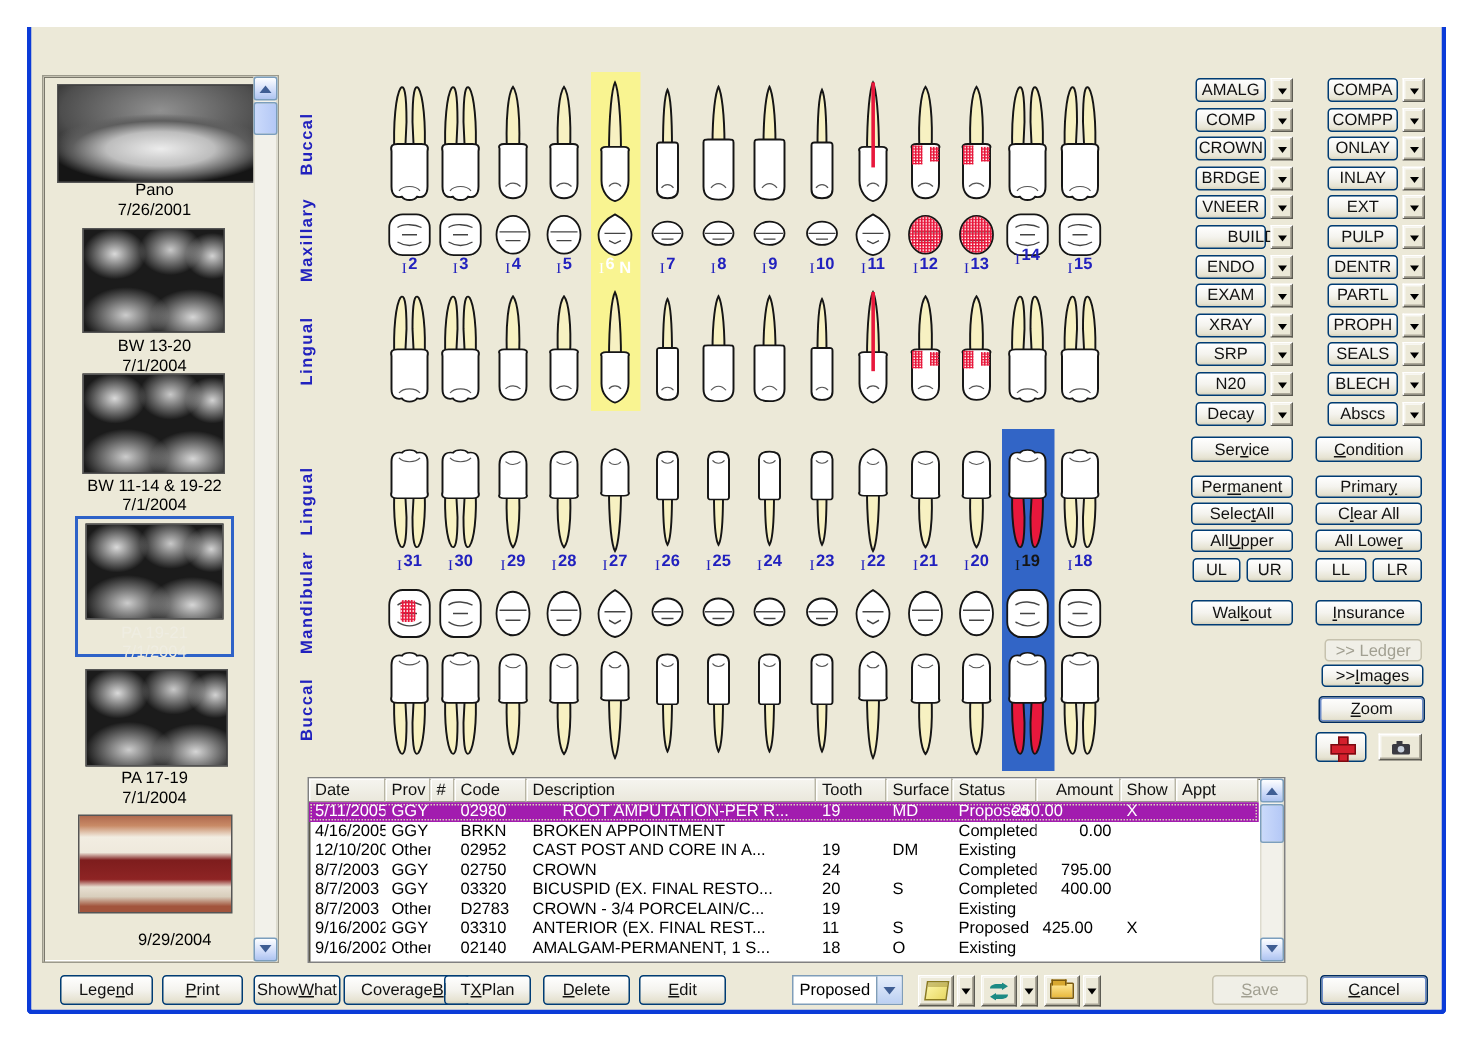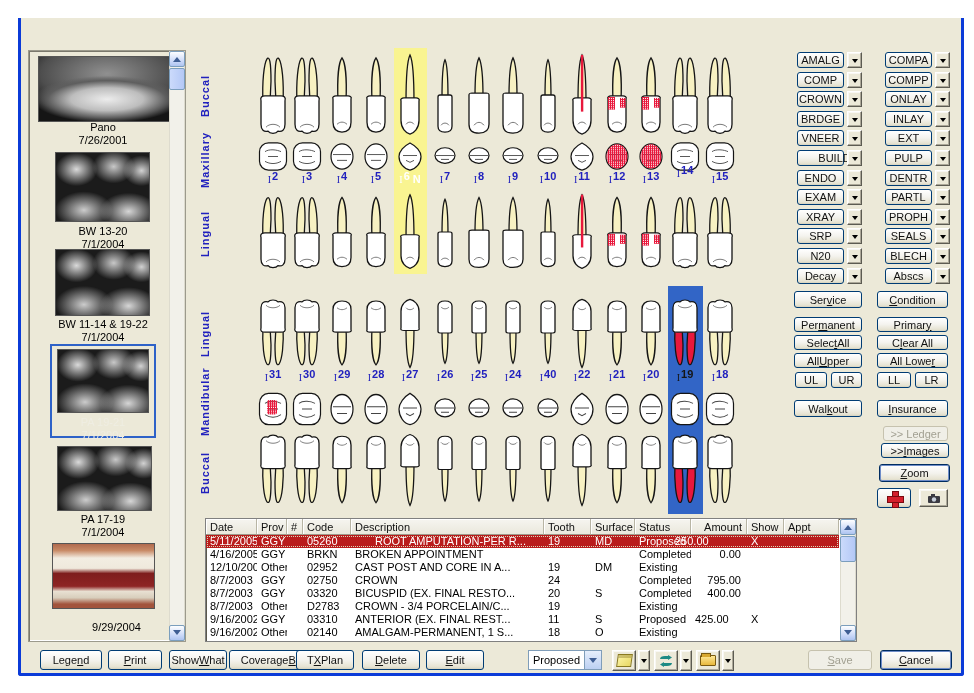--- a/index.html
+++ b/index.html
@@ -33,21 +33,21 @@
   .sel-rect{position:absolute;border:2px solid #2E62C8;}
   .sb-track{position:absolute;background:#F2F1EA;border:1px solid #DDDBCE;}
   .sb-btn{position:absolute;border:1px solid #7B9EBD;border-radius:2px;background:linear-gradient(180deg,#FDFEFF,#C7D6F8 70%,#AEC4F0);display:flex;align-items:center;justify-content:center;}
   .sb-thumb{position:absolute;border:1px solid #7B9EBD;border-radius:2px;background:linear-gradient(90deg,#CBDAFB,#B4C8F6);}
   .arr{width:0;height:0;border:4px solid transparent;}
   .arr.up{border-bottom:5px solid #3F5E94;margin-top:-3px;}
   .arr.dn{border-top:5px solid #3F5E94;margin-bottom:-3px;}
   .grid-frame{position:absolute;left:205px;top:518px;width:652px;height:124px;background:#fff;border:1px solid #808080;box-shadow:inset 1px 1px 0 #5A584C;}
   .gh{position:absolute;top:0;height:16px;background:linear-gradient(180deg,#F6F5F0,#EAE8DC);border-right:1px solid #B8B5A4;border-bottom:1px solid #9C998A;box-shadow:inset 1px 1px 0 #FFFFFF;padding:2px 0 0 4px;color:#111;white-space:nowrap;overflow:hidden;}
   .gc{position:absolute;height:13px;padding:0 0 0 4px;white-space:nowrap;overflow:hidden;color:#000;}
-  .grow-sel{position:absolute;background:#b91c1c;outline:1px dotted #D8D4B8;outline-offset:-2px;}
+  .grow-sel{position:absolute;background:#a21caf;outline:1px dotted #D8D4B8;outline-offset:-2px;}
   .grow-sel .gc{color:#fff;}
   .num-flag{font-family:"Liberation Serif",serif;font-size:10px;}
   .num-digit{font-size:11px;position:relative;top:-3px;margin-left:1px;font-weight:bold;}
   .combo{position:absolute;background:#fff;border:1px solid #7F9DB9;display:flex;align-items:center;}
   .combo .cbtxt{padding-left:4px;flex:1;}
   .combo .cbarr{width:17px;height:100%;border-left:1px solid #7F9DB9;background:linear-gradient(180deg,#E6EEFB,#BCD0F2);display:flex;align-items:center;justify-content:center;}
   .icon-note{display:inline-block;width:15px;height:13px;background:linear-gradient(135deg,#FDF6A8,#E8D864);border:1px solid #8A7A20;transform:skewX(-8deg);box-shadow:inset 0 3px 0 rgba(120,100,20,.35);}
   .icon-folder{display:inline-block;width:16px;height:11px;background:linear-gradient(180deg,#FFE896,#E8B83C);border:1px solid #7A5A10;border-radius:1px;position:relative;}
   .icon-folder:before{content:"";position:absolute;left:0;top:-3px;width:8px;height:3px;background:#D8A830;border:1px solid #7A5A10;border-bottom:none;}
   .redcross{position:relative;width:15px;height:15px;}
@@ -459,21 +459,21 @@
       <div style="position: absolute; left: 496px; top: 431px; width: 34px; height: 77px; transform: scaleY(-1);"><svg viewBox="0 0 34 88" preserveAspectRatio="none" width="34" height="77">
           <path d="M14,48 C14,26 15,12 17,8 C19,12 20,26 20,48 Z" fill="#F7F1C2" stroke="#151515" stroke-width="1.3"></path>
           <path d="M10,46 C10,44 11,44 12,44 L22,44 C23,44 24,44 24,46 L24,76 C24,80 22,82 17,82 C12,82 10,80 10,76 Z" fill="#fff" stroke="#151515" stroke-width="1.3"></path>
           <path d="M13,75 C15,72 19,72 21,75" fill="none" stroke="#555" stroke-width="0.8"></path>
         </svg></div>
       <div style="position: absolute; left: 531px; top: 296px; width: 34px; height: 74px; transform: scaleY(-1);"><svg viewBox="0 0 34 88" preserveAspectRatio="none" width="34" height="74">
           <path d="M14,48 C14,26 15,12 17,8 C19,12 20,26 20,48 Z" fill="#F7F1C2" stroke="#151515" stroke-width="1.3"></path>
           <path d="M10,46 C10,44 11,44 12,44 L22,44 C23,44 24,44 24,46 L24,76 C24,80 22,82 17,82 C12,82 10,80 10,76 Z" fill="#fff" stroke="#151515" stroke-width="1.3"></path>
           <path d="M13,75 C15,72 19,72 21,75" fill="none" stroke="#555" stroke-width="0.8"></path>
         </svg></div>
-      <div style="position: absolute; left: 528px; top: 371px; width: 40px; text-align: center; font-size: 11px;"><span class="num-flag" style="color:#2121BE">I</span><span class="num-digit" style="color:#2121BE">40</span></div>
+      <div style="position: absolute; left: 528px; top: 371px; width: 40px; text-align: center; font-size: 11px;"><span class="num-flag" style="color:#2121BE">I</span><span class="num-digit" style="color:#2121BE">23</span></div>
       <div style="position: absolute; left: 531px; top: 390px; width: 34px; height: 38px;"><svg viewBox="0 0 34 34" preserveAspectRatio="none" width="34" height="38">
           <ellipse cx="17" cy="16" rx="10" ry="8" fill="#fff" stroke="#151515" stroke-width="1.2"></ellipse>
           <path d="M8,16 H26 M13,20 H21" fill="none" stroke="#444" stroke-width="0.9"></path>
         </svg></div>
       <div style="position: absolute; left: 531px; top: 431px; width: 34px; height: 77px; transform: scaleY(-1);"><svg viewBox="0 0 34 88" preserveAspectRatio="none" width="34" height="77">
           <path d="M14,48 C14,26 15,12 17,8 C19,12 20,26 20,48 Z" fill="#F7F1C2" stroke="#151515" stroke-width="1.3"></path>
           <path d="M10,46 C10,44 11,44 12,44 L22,44 C23,44 24,44 24,46 L24,76 C24,80 22,82 17,82 C12,82 10,80 10,76 Z" fill="#fff" stroke="#151515" stroke-width="1.3"></path>
           <path d="M13,75 C15,72 19,72 21,75" fill="none" stroke="#555" stroke-width="0.8"></path>
         </svg></div>
       <div style="position: absolute; left: 565px; top: 296px; width: 34px; height: 74px; transform: scaleY(-1);"><svg viewBox="0 0 34 88" preserveAspectRatio="none" width="34" height="74">
@@ -687,21 +687,21 @@
       <div class="gh" style="position: absolute; left: 544px; top: 519px; width: 47px;">Tooth</div>
       <div class="gh" style="position: absolute; left: 591px; top: 519px; width: 44px;">Surface</div>
       <div class="gh" style="position: absolute; left: 635px; top: 519px; width: 56px;">Status</div>
       <div class="gh" style="position: absolute; left: 691px; top: 519px; width: 56px; text-align: right; padding-right: 4px;">Amount</div>
       <div class="gh" style="position: absolute; left: 747px; top: 519px; width: 37px;">Show</div>
       <div class="gh" style="position: absolute; left: 784px; top: 519px; width: 55px;">Appt</div>
       <div class="grow-sel" style="position: absolute; left: 206px; top: 535px; width: 633px; height: 13px;"></div>
       <div class="grow-sel" style="position: absolute; left: 206px; top: 535px; width: 633px; height: 13px;">
         <div class="gc" style="left: 0px; top: 0px; width: 51px; color: rgb(255, 255, 255);">5/11/2005</div>
         <div class="gc" style="left: 51px; top: 0px; width: 30px; color: rgb(255, 255, 255);">GGY</div>
-        <div class="gc" style="left: 97px; top: 0px; width: 48px; color: rgb(255, 255, 255);">05260</div>
+        <div class="gc" style="left: 97px; top: 0px; width: 48px; color: rgb(255, 255, 255);">02980</div>
         <div class="gc" style="left: 145px; top: 0px; width: 193px; color: rgb(255, 255, 255); margin-left: 20px;">ROOT AMPUTATION-PER R...</div>
         <div class="gc" style="left: 338px; top: 0px; width: 47px; color: rgb(255, 255, 255);">19</div>
         <div class="gc" style="left: 385px; top: 0px; width: 44px; color: rgb(255, 255, 255);">MD</div>
         <div class="gc" style="left: 429px; top: 0px; width: 56px; color: rgb(255, 255, 255);">Proposed</div>
         <div class="gc" style="left: 465px; top: 0px; width: 56px; text-align: left; padding-right: 6px; color: rgb(255, 255, 255);">250.00</div>
         <div class="gc" style="left: 541px; top: 0px; width: 37px; color: rgb(255, 255, 255);">X</div>
       </div>
       <div style="position: absolute; left: 206px; top: 548px; width: 633px; height: 13px; background: transparent; outline: none;">
         <div class="gc" style="left: 0px; top: 0px; width: 51px;">4/16/2005</div>
         <div class="gc" style="left: 51px; top: 0px; width: 30px;">GGY</div>

